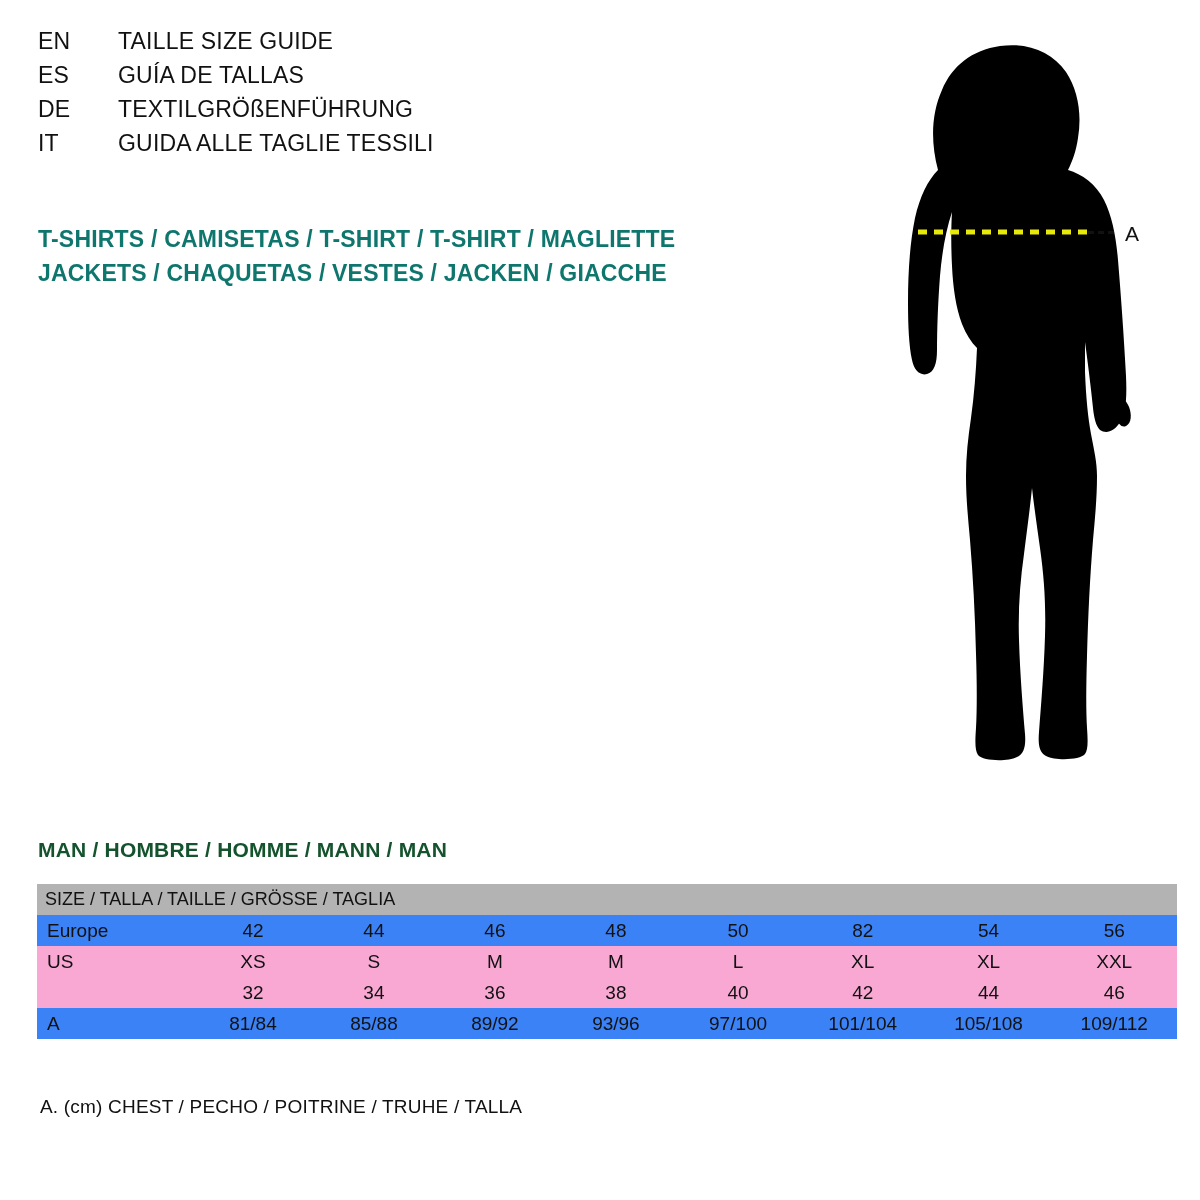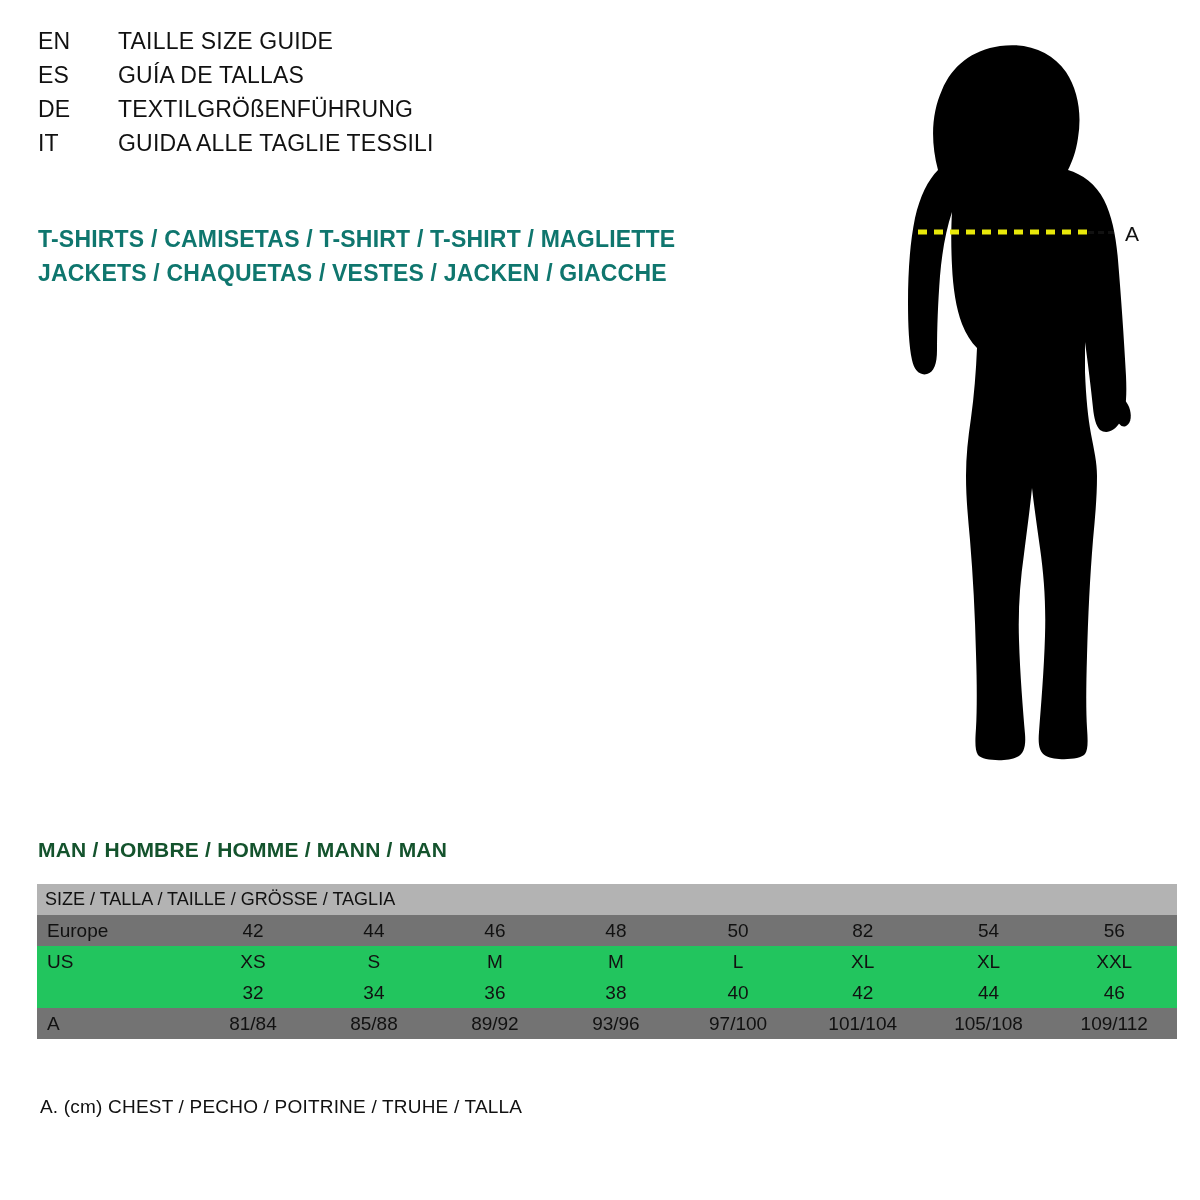--- a/index.html
+++ b/index.html
@@ -121,24 +121,24 @@
     padding: 0 8px;
     vertical-align: middle;
   }
   .row-header td {
     background: #b3b3b3;
     font-size: 18px;
     text-align: left;
     height: 30px;
   }
   .row-shade td {
-    background: #22c55e;
+    background: #f9a8d4;
   }
   .row-plain td {
-    background: #737373;
+    background: #3b82f6;
   }
   .cell-label {
     text-align: left;
     width: 160px;
     padding-left: 10px !important;
   }
   .cell-val {
     text-align: center;
     width: 122px;
   }

